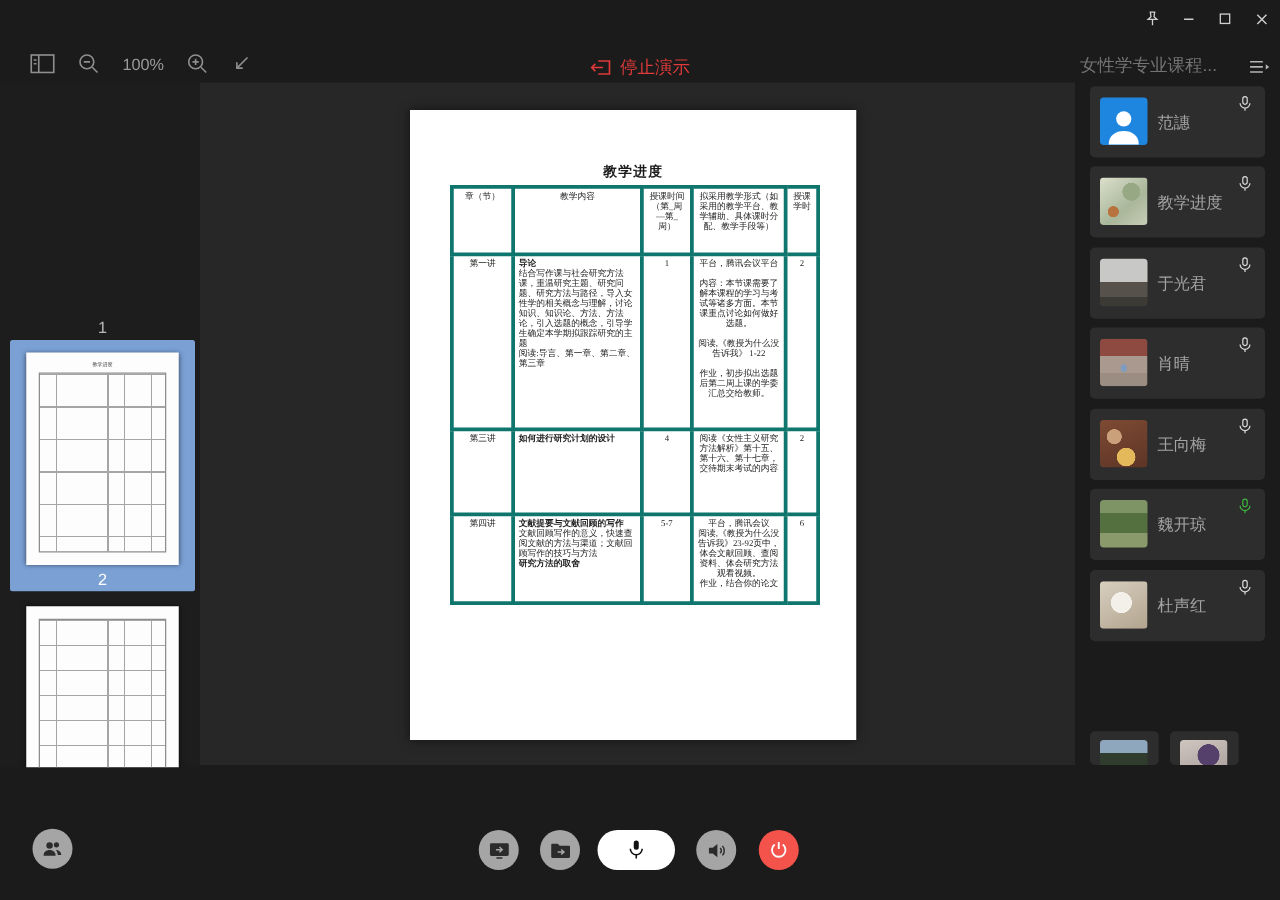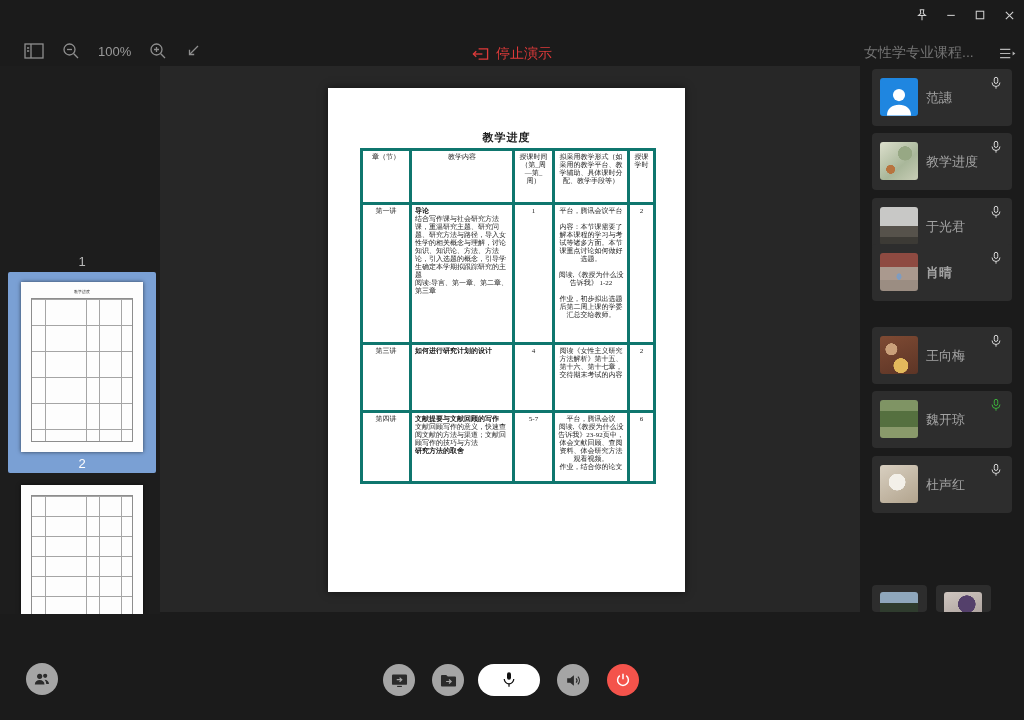--- a/index.html
+++ b/index.html
@@ -69,21 +69,21 @@
   .pre{white-space:pre-line;}
   td.fm{text-align:center;}
 
   
   .side-list{position:absolute;left:860px;top:66px;width:164px;height:546px;overflow:hidden;}
   .p-card{position:absolute;left:12px;width:140px;height:57px;background:#2d2d2d;border-radius:4px;cursor:pointer;}
   .p-av{position:absolute;left:8px;top:9px;width:38px;height:38px;border-radius:3px;overflow:hidden;}
   .p-name{position:absolute;left:54px;top:0;height:57px;display:flex;align-items:center;font-size:13px;color:#a3a3a3;}
   .p-mic{position:absolute;right:9px;top:7px;width:14px;height:14px;color:#dcdcdc;}
   .p-card.speaking .p-mic{color:#3db53d;}
-  .pc0{top:3px;}.pc1{top:67px;}.pc2{top:132px;}.pc3{top:178px;font-weight:bold;}
+  .pc0{top:3px;}.pc1{top:67px;}.pc2{top:132px;}.pc3{top:196px;}
   .pc4{top:261px;}.pc5{top:325px;}.pc6{top:390px;}.pc7{top:454px;}
   .tile{position:absolute;top:519px;width:55px;height:27px;background:#2d2d2d;border-radius:4px;overflow:hidden;cursor:pointer;}
   .tile .p-av{top:7px;border-radius:3px;}
   .tl0{left:12px;}.tl1{left:76px;}
 
   
   .av-blue{background:#1f86e0;display:flex;align-items:flex-end;justify-content:center;}
   .av-paint{background:
     radial-gradient(circle at 28% 72%, #b8743f 11%, transparent 12%),
     radial-gradient(circle at 66% 30%, #97a884 19%, transparent 20%),

